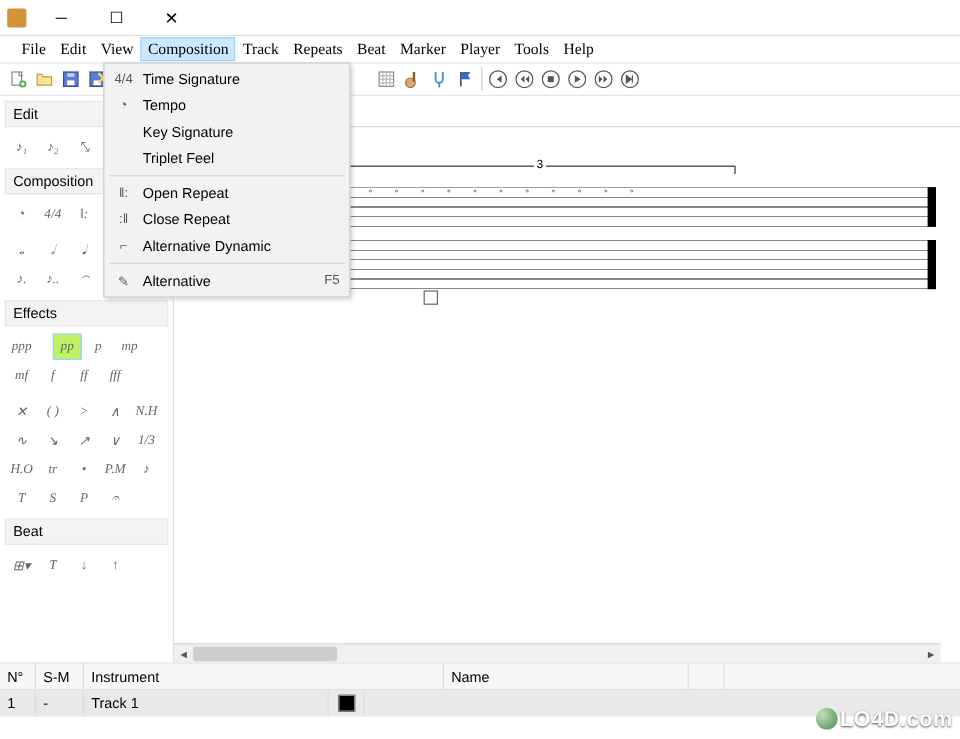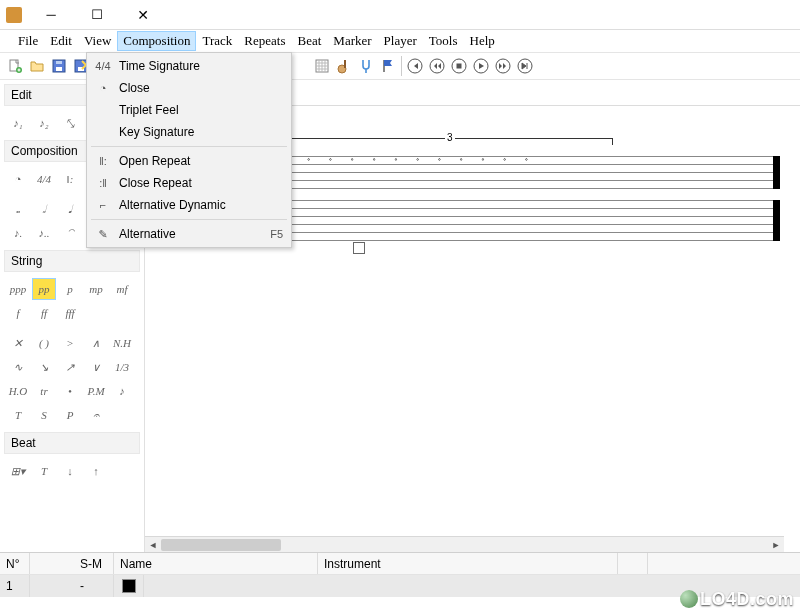--- a/index.html
+++ b/index.html
@@ -23,21 +23,21 @@
   .tb-btn { width: 22px; height: 22px; display: flex; align-items: center; justify-content: center; }
   .tb-sep { width: 1px; height: 20px; background: #ccc; margin: 0 2px; }
   .tb-spacer { width: 170px; }
 
   
   .main { display: flex; height: 472px; }
   .sidebar { width: 145px; border-right: 1px solid #e0e0e0; background: #fff; padding: 4px; }
   .panel-title { background: #f3f3f3; padding: 3px 6px; font-size: 12px; margin-bottom: 4px; border: 1px solid #e8e8e8; }
   .panel-grid { display: flex; flex-wrap: wrap; gap: 2px; padding: 2px; margin-bottom: 4px; }
   .grid-btn { width: 24px; height: 22px; display: flex; align-items: center; justify-content: center; font-size: 11px; color: #666; border: 1px solid transparent; font-style: italic; font-family: Georgia, serif; }
-  .grid-btn.sel { background: #fde047; border: 1px solid #99d1ff; }
+  .grid-btn.sel { background: #bef264; border: 1px solid #99d1ff; margin-left: 12px; }
 
   .content { flex: 1; position: relative; background: #fff; overflow: hidden; }
   .tabstrip { height: 26px; display: flex; align-items: flex-end; padding-left: 6px; border-bottom: 1px solid #dcdcdc; }
   .tab { padding: 4px 10px; border: 1px solid #dcdcdc; border-bottom: none; background: #fff; display: flex; align-items: center; gap: 6px; font-size: 11px; }
   .tab .tab-close::after { content: "×"; color: #999; font-size: 11px; }
   
   .score-area { position: relative; height: 446px; overflow: hidden; }
   .staff { position: absolute; left: 10px; right: 20px; }
   .staff-lines { height: 34px; position: relative; }
   .staff-lines::before { content: ""; position: absolute; left: 0; right: 0; top: 0; height: 100%; background: repeating-linear-gradient(to bottom, #888 0, #888 1px, transparent 1px, transparent 8px); }
@@ -65,21 +65,21 @@
   .dd-item .dd-shortcut { margin-left: auto; color: #555; font-size: 11px; }
   .dd-sep { height: 1px; background: #d6d6d6; margin: 3px 2px; }
 
   
   .track-table { height: 64px; border-top: 1px solid #d0d0d0; }
   .tt-head, .tt-row { display: flex; height: 22px; align-items: center; font-size: 12px; }
   .tt-head { background: #f7f7f7; border-bottom: 1px solid #e3e3e3; }
   .tt-row { background: #e9e9e9; }
   .tt-cell { padding: 0 6px; border-right: 1px solid #dcdcdc; height: 100%; display: flex; align-items: center; }
   .c-num { width: 30px; }
-  .c-sm { width: 40px; margin-left: 44px; }
+  .c-sm { width: 40px; }
   .c-name { width: 204px; }
   .c-instr { width: 300px; }
   .c-color { width: 30px; justify-content: center; }
   .color-sw { width: 14px; height: 14px; background: #000; border: 1px solid #888; }
 
   
   .watermark { position: absolute; right: 6px; bottom: 6px; color: #fff; font-size: 18px; font-weight: 600; text-shadow: 0 1px 2px rgba(0,0,0,0.8); opacity: 0.9; letter-spacing: 0.5px; }
   .watermark .globe { display: inline-block; width: 18px; height: 18px; border-radius: 50%; background: radial-gradient(circle at 30% 30%, #b8e0b8, #3a7a3a); vertical-align: -3px; margin-right: 2px; }
 
   
@@ -292,21 +292,21 @@
       <div class="grid-btn">𝅘𝅥</div>
       <div class="grid-btn">𝅘𝅥𝅮</div>
       <div class="grid-btn">𝅘𝅥𝅯</div>
       <div class="grid-btn">♪.</div>
       <div class="grid-btn">♪..</div>
       <div class="grid-btn">⁀</div>
       <div class="grid-btn">𝅘𝅥𝅰</div>
       <div class="grid-btn">𝅘𝅥𝅱</div>
     </div>
 
-    <div class="panel-title">String</div>
+    <div class="panel-title">Effects</div>
     <div class="panel-grid">
       <div class="grid-btn">ppp</div>
       <div class="grid-btn sel">pp</div>
       <div class="grid-btn">p</div>
       <div class="grid-btn">mp</div>
       <div class="grid-btn">mf</div>
       <div class="grid-btn">f</div>
       <div class="grid-btn">ff</div>
       <div class="grid-btn">fff</div>
     </div>
@@ -385,27 +385,27 @@
   </div>
 </div>
 
 <div class="dropdown">
   <div class="dd-item">
     <span class="dd-icon">4/4</span>
     <span>Time Signature</span>
   </div>
   <div class="dd-item">
     <span class="dd-icon">◔</span>
-    <span>Close</span>
+    <span>Tempo</span>
+  </div>
+  <div class="dd-item">
+    <span>Key Signature</span>
   </div>
   <div class="dd-item">
     <span>Triplet Feel</span>
-  </div>
-  <div class="dd-item">
-    <span>Key Signature</span>
   </div>
   <div class="dd-sep"></div>
   <div class="dd-item">
     <span class="dd-icon">‖:</span>
     <span>Open Repeat</span>
   </div>
   <div class="dd-item">
     <span class="dd-icon">:‖</span>
     <span>Close Repeat</span>
   </div>
@@ -418,27 +418,28 @@
     <span class="dd-icon">✎</span>
     <span>Alternative</span>
     <span class="dd-shortcut">F5</span>
   </div>
 </div>
 
 <div class="track-table">
   <div class="tt-head">
     <div class="tt-cell c-num">N°</div>
     <div class="tt-cell c-sm">S-M</div>
+    <div class="tt-cell c-instr">Instrument</div>
     <div class="tt-cell c-name">Name</div>
-    <div class="tt-cell c-instr">Instrument</div>
     <div class="tt-cell c-color"></div>
   </div>
   <div class="tt-row">
     <div class="tt-cell c-num">1</div>
     <div class="tt-cell c-sm">-</div>
+    <div class="tt-cell c-name">Track 1</div>
     <div class="tt-cell c-color">
         <div class="color-sw"></div>
       </div>
   </div>
 </div>
 
 <div class="watermark">
   <span class="globe"></span><span>LO4D.com</span>
 </div>
 

